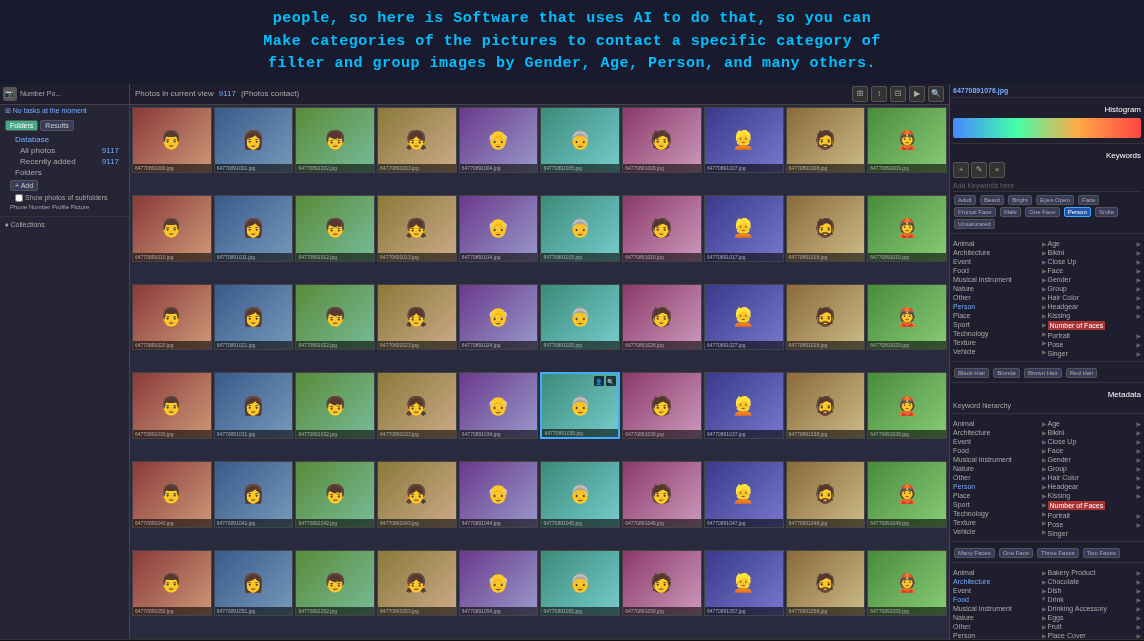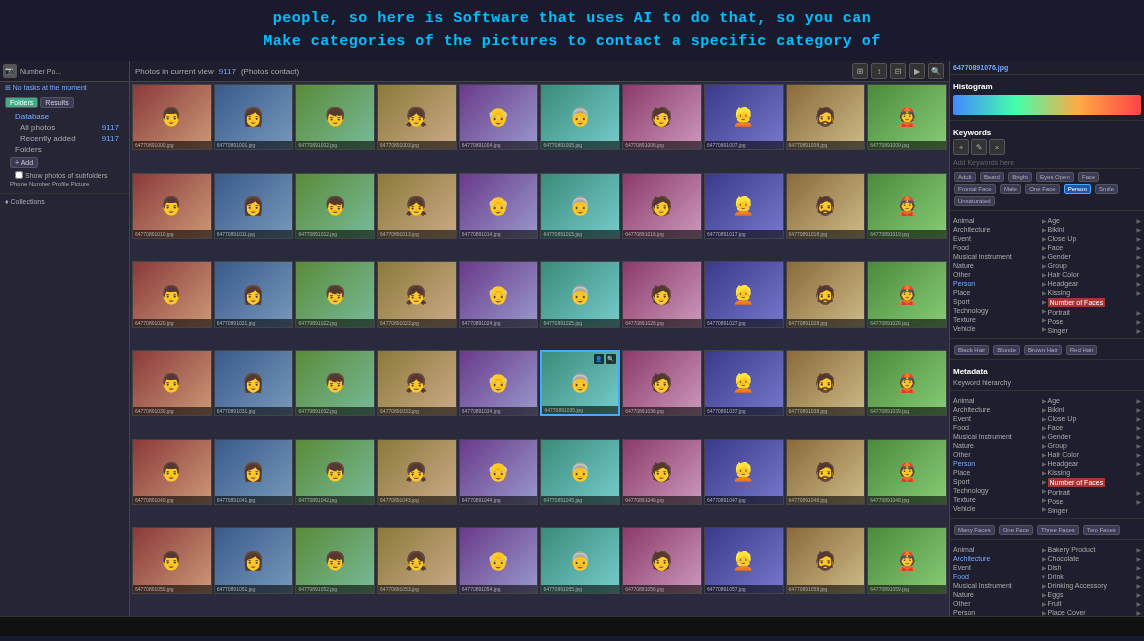--- a/index.html
+++ b/index.html
@@ -204,23 +204,24 @@
       display: flex;
       flex-direction: column;
       gap: 2px;
     }
     .right-section {
       border-bottom: 1px solid #333;
       padding: 3px;
     }
     .right-section-title {
       font-size: 8px;
-      font-weight: bold;
+      font-weight: normal;
       color: #fff;
       padding: 2px 0;
+      text-align: right;
     }
     .keyword-row {
       display: flex;
       align-items: center;
       justify-content: space-between;
       padding: 1px 0;
       font-size: 7px;
     }
     .keyword-label { color: #aaa; cursor: pointer; }
     .keyword-arrow { color: #666; font-size: 6px; }
@@ -284,20 +285,21 @@
       font-size: 6px;
       color: #fff;
     }
   </style>
 </head>
 <body>
 
 <div class="header-text">
   <p>people, so here is Software that uses AI to do that, so you can</p>
   <p>Make categories of the pictures to contact a specific category of</p>
+  <p>filter and group images by Gender, Age, Person, and many others.</p>
 </div>
 
 <div class="app-container">
 
   <div class="left-sidebar">
     <div class="sidebar-top">
       <div class="sidebar-top-icon">📷</div>
       <span style="font-size:7px;color:#aaa;">Number Po...</span>
     </div>
     <div class="sidebar-menu-item" style="font-size:7px; color:#7af;">⊞ <span>No tasks at the moment</span></div>

